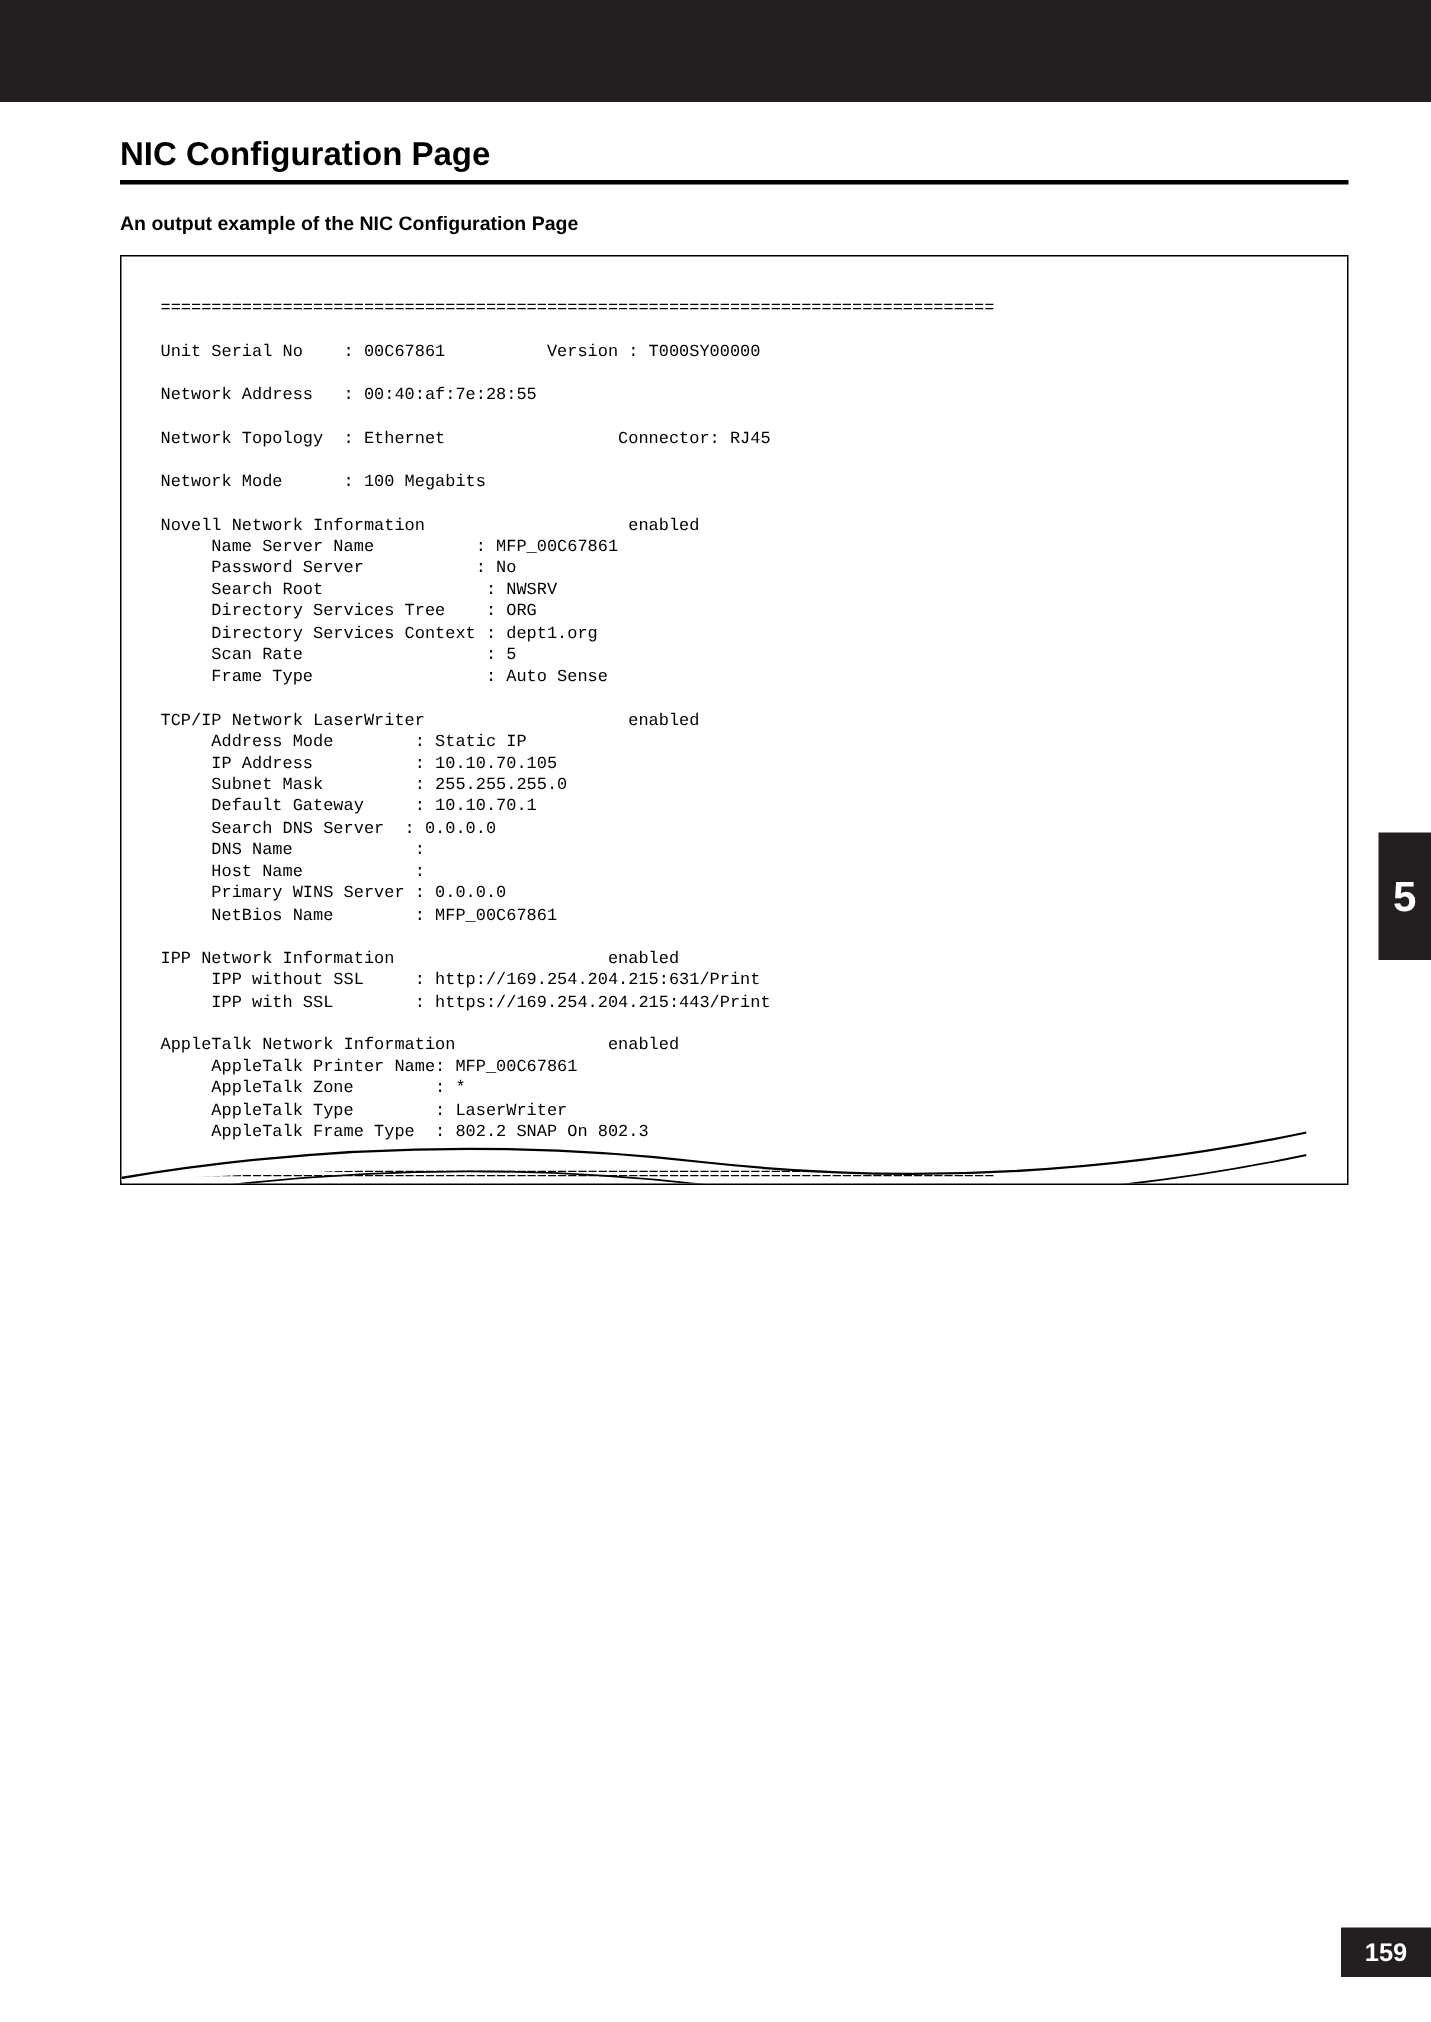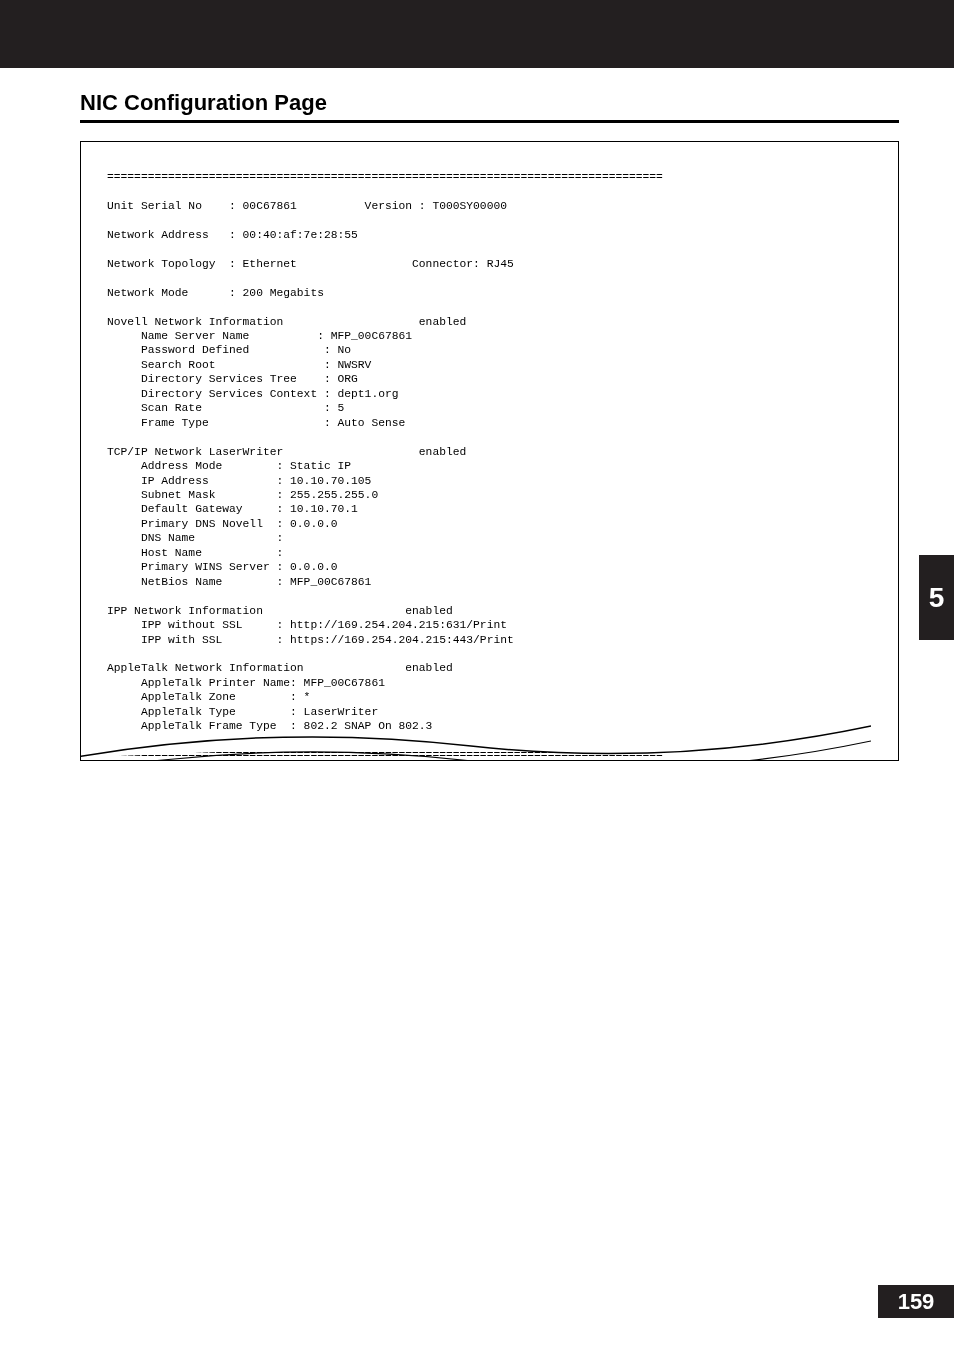--- a/index.html
+++ b/index.html
@@ -69,66 +69,67 @@
       display: flex;
       align-items: center;
       justify-content: center;
       font-size: 28px;
       font-weight: bold;
     }
     .page-number-tab {
       position: absolute;
       right: 0;
       bottom: 30px;
-      width: 76px;
+      width: 60px;
       height: 33px;
       background: #231f20;
       color: #fff;
       display: flex;
       align-items: center;
       justify-content: center;
-      font-size: 22px;
+      font-size: 17px;
       font-weight: bold;
     }
   </style>
 </head>
 <body>
 
 <div class="top-bar"></div>
 
 <div class="content-area">
   <h1 class="page-title">NIC Configuration Page</h1>
   <div class="title-underline"></div>
+  <div class="subtitle">An output example of the NIC Configuration Page</div>
 
   <div class="output-box">
 <div class="mono"><span>==================================================================================</span>
 
 <span>Unit Serial No    : 00C67861          Version : T000SY00000</span>
 
 <span>Network Address   : 00:40:af:7e:28:55</span>
 
 <span>Network Topology  : Ethernet                 Connector: RJ45</span>
 
-<span>Network Mode      : 200 Megabits</span>
+<span>Network Mode      : 100 Megabits</span>
 
 <span>Novell Network Information                    enabled</span>
 <span>     Name Server Name          : MFP_00C67861</span>
-<span>     Password Defined           : No</span>
+<span>     Password Server           : No</span>
 <span>     Search Root                : NWSRV</span>
 <span>     Directory Services Tree    : ORG</span>
 <span>     Directory Services Context : dept1.org</span>
 <span>     Scan Rate                  : 5</span>
 <span>     Frame Type                 : Auto Sense</span>
 
 <span>TCP/IP Network LaserWriter                    enabled</span>
 <span>     Address Mode        : Static IP</span>
 <span>     IP Address          : 10.10.70.105</span>
 <span>     Subnet Mask         : 255.255.255.0</span>
 <span>     Default Gateway     : 10.10.70.1</span>
-<span>     Primary DNS Novell  : 0.0.0.0</span>
+<span>     Search DNS Server  : 0.0.0.0</span>
 <span>     DNS Name            :</span>
 <span>     Host Name           :</span>
 <span>     Primary WINS Server : 0.0.0.0</span>
 <span>     NetBios Name        : MFP_00C67861</span>
 
 <span>IPP Network Information                     enabled</span>
 <span>     IPP without SSL     : http://169.254.204.215:631/Print</span>
 <span>     IPP with SSL        : https://169.254.204.215:443/Print</span>
 
 <span>AppleTalk Network Information               enabled</span>

